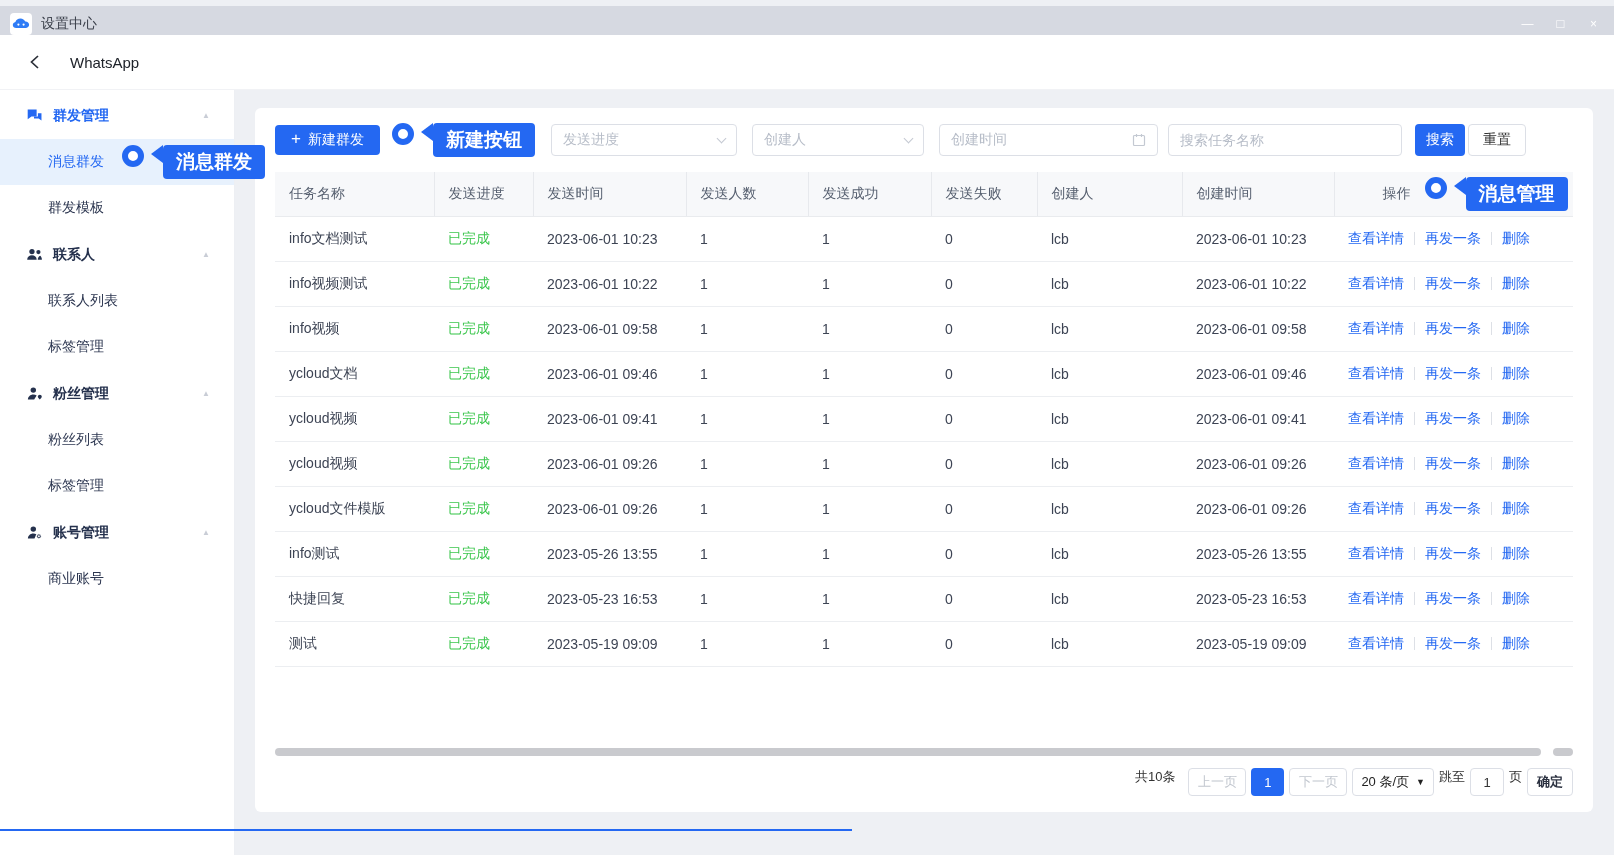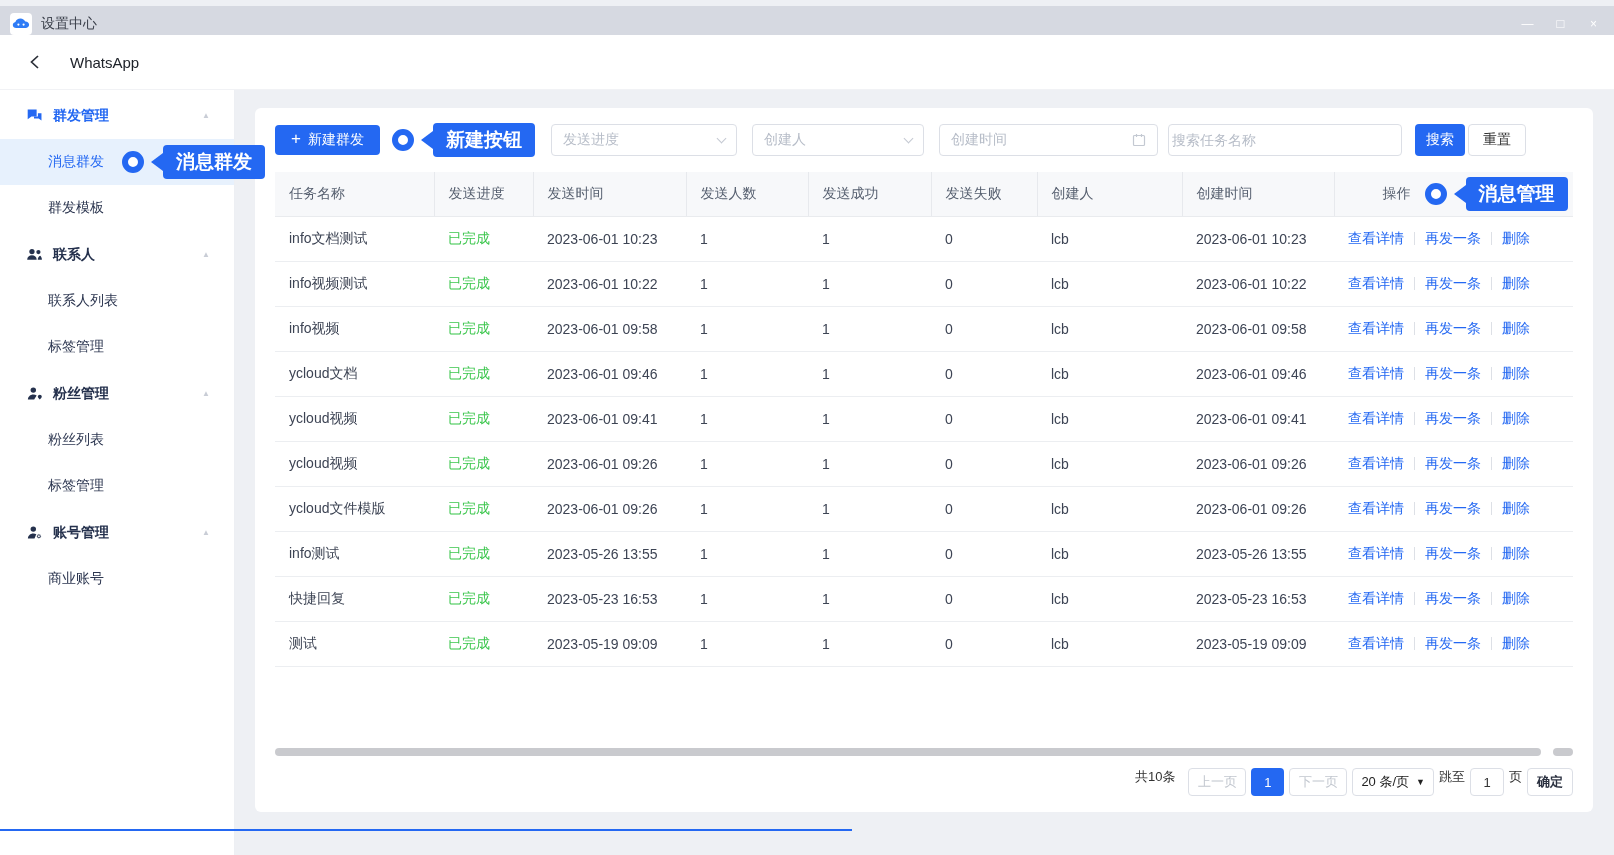--- a/index.html
+++ b/index.html
@@ -31,21 +31,21 @@
     color:#25314d; font-size:14px; font-weight:700;}
   .side-section .side-icon{display:flex; margin-right:10px; color:#25314d;}
   .side-section.active{color:var(--primary);}
   .side-section.active .side-icon{color:var(--primary);}
   .side-section .tri{margin-left:auto; margin-right:24px; color:#c9cdd6; font-size:8px; font-weight:400;}
   .side-item{position:relative; height:46px; display:flex; align-items:center; padding-left:48px;
     font-size:14px; color:#2c3650; cursor:pointer;}
   .side-item.selected{background:#e7f1fd; color:var(--primary);}
 
   
-  .callout{display:inline-flex; align-items:center; z-index:6; pointer-events:none;}
+  .callout{display:inline-flex; z-index:6; pointer-events:none;}
   .callout .dot{width:22px; height:22px; border:6px solid var(--primary); background:#fff;
     border-radius:50%; flex:none;}
   .callout .arrow{width:0; height:0; border-top:9px solid transparent; border-bottom:9px solid transparent;
     border-right:12px solid var(--primary); margin-left:7px; flex:none;}
   .callout .box{background:var(--primary); color:#fff; font-size:19px; font-weight:700; line-height:1;
     padding:7px 13px 8px; border-radius:4px; white-space:nowrap;}
   .side-item .callout{position:absolute; left:122px; top:50%; transform:translateY(-50%);}
 
   
   .main-card{position:absolute; left:255px; top:108px; width:1338px; bottom:43px; background:#fff;
@@ -60,21 +60,21 @@
   .toolbar .callout{margin-left:12px;}
   .sel{height:32px; border:1px solid #dcdfe6; border-radius:4px; background:#fff; display:flex;
     align-items:center; padding:0 11px; color:#b7bdc8; font-size:14px; cursor:pointer;}
   .sel .ph{flex:1; text-align:left;}
   .chev{width:7px; height:7px; border-right:1.5px solid #c4c9d2; border-bottom:1.5px solid #c4c9d2;
     transform:rotate(45deg); margin-top:-4px; flex:none;}
   .sel-progress{width:186px; margin-left:16px;}
   .sel-creator{width:172px; margin-left:15px;}
   .sel-date{width:219px; margin-left:15px;}
   .search-box{width:234px; height:32px; margin-left:10px; border:1px solid #dcdfe6; border-radius:4px;
-    padding:0 3px; font-size:14px; color:#333; font-family:inherit; outline:none;}
+    padding:0 11px; font-size:14px; color:#333; font-family:inherit; outline:none;}
   .search-box::placeholder{color:#b7bdc8;}
   .btn-search{height:32px; width:50px; margin-left:13px; background:var(--primary); border:none; color:#fff;}
   .btn-reset{height:32px; width:58px; margin-left:3px; background:#fff; border:1px solid #dcdfe6; color:#333;}
 
   
   .grid{width:100%; border-collapse:collapse; table-layout:fixed; margin-top:15px; flex:none;}
   .grid thead th{background:#f7f8fa; height:44px; font-weight:400; font-size:14px; color:#576070;
     text-align:left; padding-left:14px; border-right:1px solid #e7e9ed; border-bottom:1px solid #e9ebee;
     position:relative; overflow:visible;}
   .grid thead th:last-child{border-right:none;padding-left:48px;}

